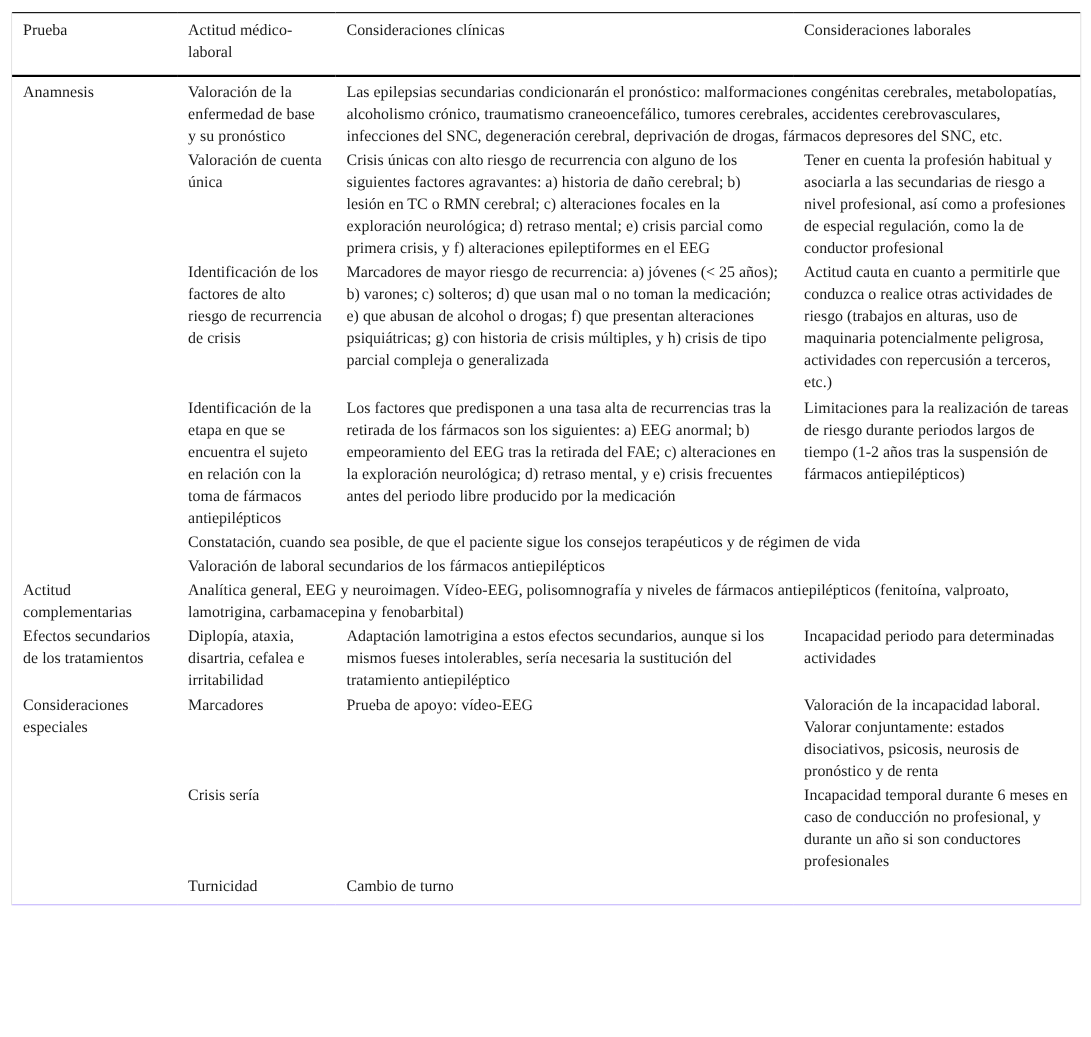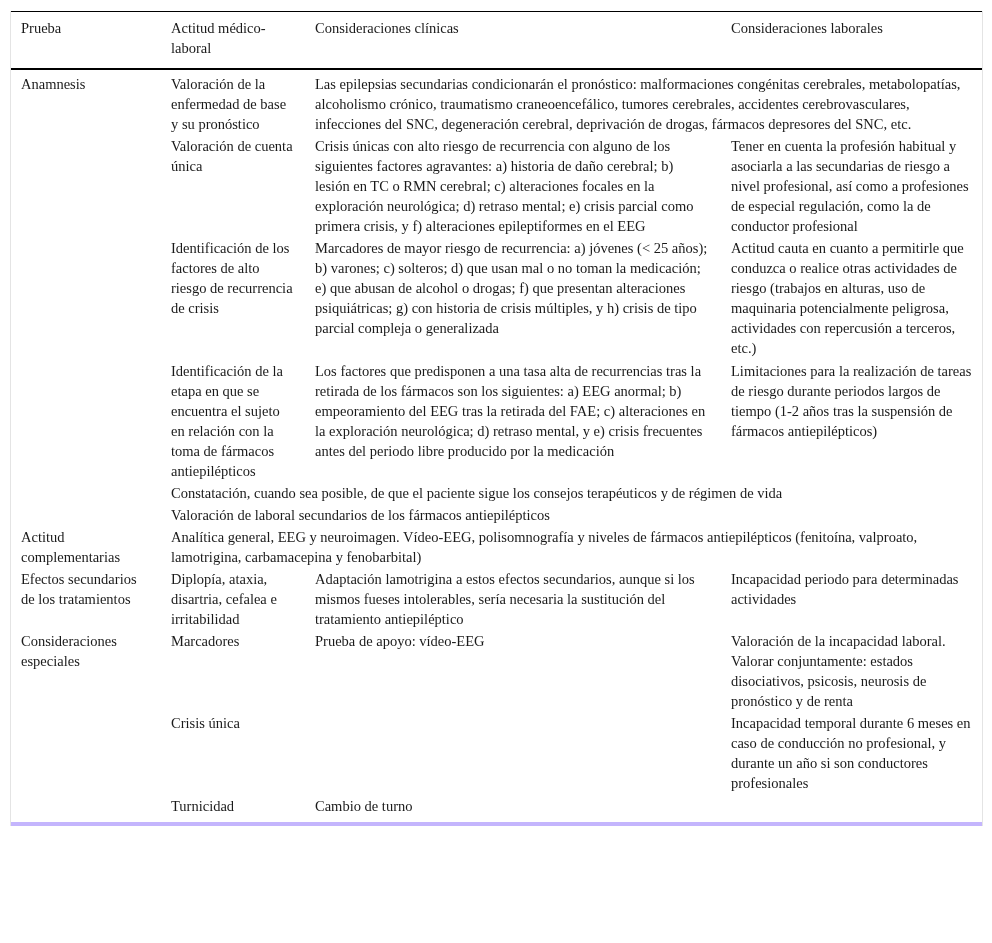--- a/index.html
+++ b/index.html
@@ -28,21 +28,21 @@
     th {
       text-align: left; font-weight: normal; vertical-align: top;
       padding: 6px 10px 10px 10px;
       font-size: 14.5px;
     }
     td {
       vertical-align: top;
       padding: 1px 10px 1px 10px;
     }
     tbody tr:first-child td { padding-top: 4px; }
-    tbody tr.last { border-bottom: 4px solid #c4b5fd; margin-top: 10px; }
+    tbody tr.last { border-bottom: 1px solid #c4b5fd; margin-top: 10px; }
     tbody tr.last td { padding-bottom: 6px; }
     .pb8 td { padding-bottom: 2px; }
   </style>
 </head>
 <body>
 
 <div class="wrap">
   <table>
     <colgroup>
         <col class="c1">
@@ -99,21 +99,21 @@
         <td>Incapacidad periodo para determinadas actividades</td>
       </tr>
 
       <tr>
         <td rowspan="3">Consideraciones especiales</td>
         <td>Marcadores</td>
         <td>Prueba de apoyo: vídeo-EEG</td>
         <td>Valoración de la incapacidad laboral. Valorar conjuntamente: estados disociativos, psicosis, neurosis de pronóstico y de renta</td>
       </tr>
       <tr class="pb8">
-        <td>Crisis única</td>
+        <td>Crisis sería</td>
         <td></td>
         <td>Incapacidad temporal durante 6 meses en caso de conducción no profesional, y durante un año si son conductores profesionales</td>
       </tr>
       <tr class="last">
         <td>Turnicidad</td>
         <td>Cambio de turno</td>
         <td></td>
       </tr>
     </tbody>
   </table>

